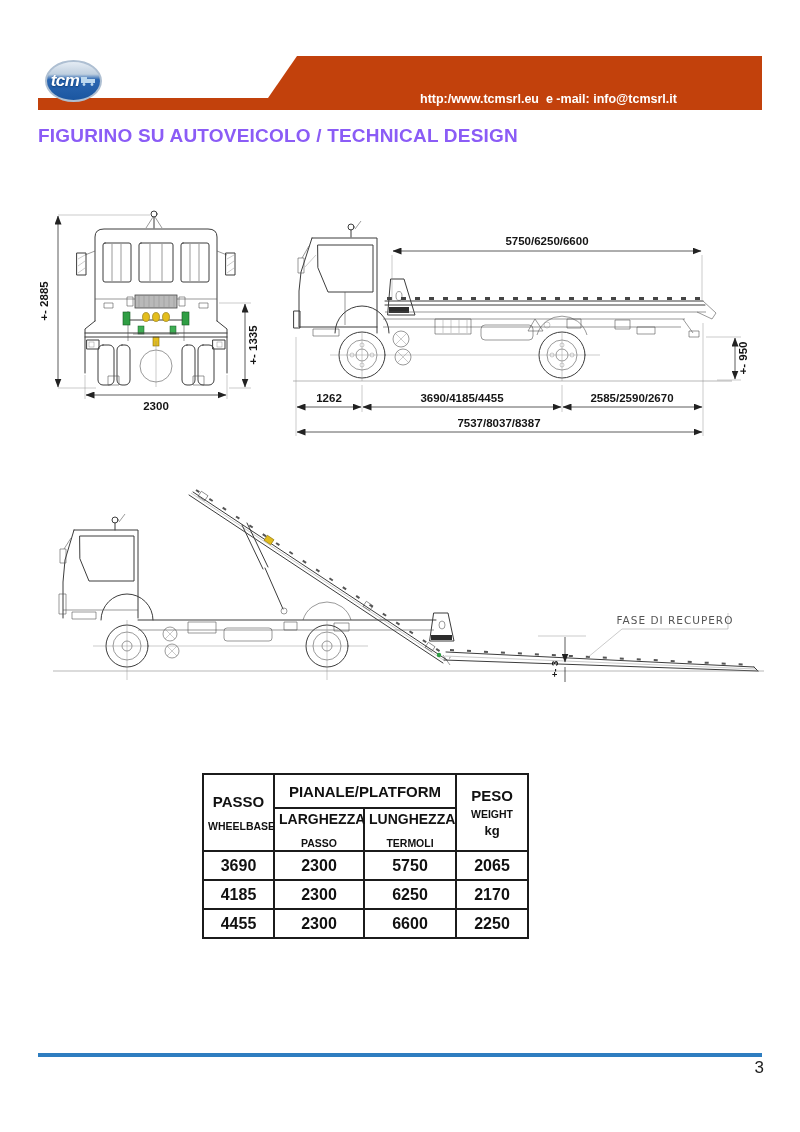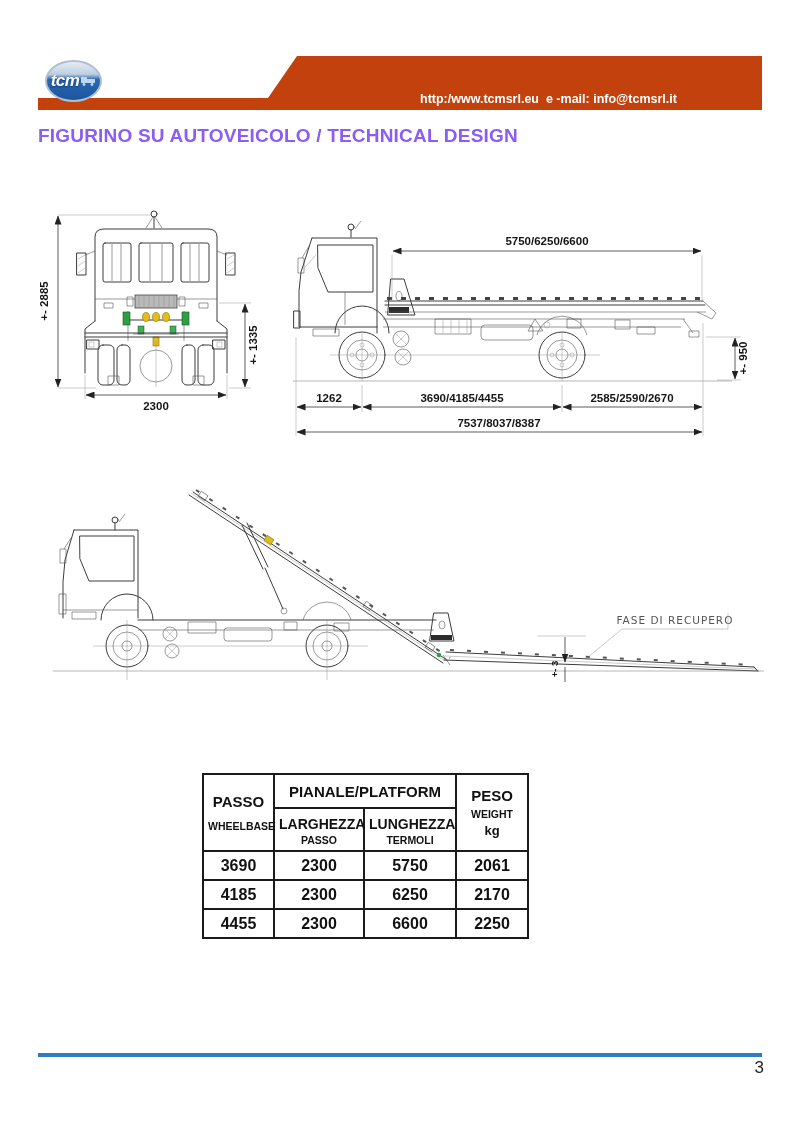--- a/index.html
+++ b/index.html
@@ -37,21 +37,21 @@
   .lt{font:10.5px "DejaVu Sans",sans-serif;fill:#555;letter-spacing:1px}
 
   
   #spec-table{position:absolute;left:202px;top:773px;width:325px;border-collapse:collapse;table-layout:fixed}
   #spec-table td{border:2px solid #1b1b1b;text-align:center;vertical-align:middle;padding:4px;color:#111}
   .th1{font-size:15px;font-weight:bold}
   .th1s{font-size:14px;font-weight:bold}
   .th2{font-size:10.5px;font-weight:bold}
   .th3{font-size:13px;font-weight:bold}
   .hdrcell{display:flex;flex-direction:column;justify-content:space-evenly;height:57px}
-  .subcell{display:flex;flex-direction:column;justify-content:flex-end;gap:2px;height:33px}
+  .subcell{display:flex;flex-direction:column;justify-content:center;gap:10px;height:33px}
   tr.numrow td{height:19px;font-size:16px;font-weight:bold}
 
   
   #footer-rule{left:38px;top:1053px;width:724px;height:4px;background:#2e7dc0}
   #page-number{left:738px;top:1058px;width:26px;font-size:17px;color:#222;text-align:right}
 </style>
 </head>
 <body>
 
 <svg width="0" height="0" style="position:absolute" aria-hidden="true">
@@ -386,21 +386,21 @@
         <div class="subcell">
           <div class="th1s">LUNGHEZZA</div>
           <div class="th2">TERMOLI</div>
         </div>
       </td>
     </tr>
     <tr class="numrow">
       <td>3690</td>
       <td>2300</td>
       <td>5750</td>
-      <td>2061</td>
+      <td>2065</td>
     </tr>
     <tr class="numrow">
       <td>4185</td>
       <td>2300</td>
       <td>6250</td>
       <td>2170</td>
     </tr>
     <tr class="numrow">
       <td>4455</td>
       <td>2300</td>

